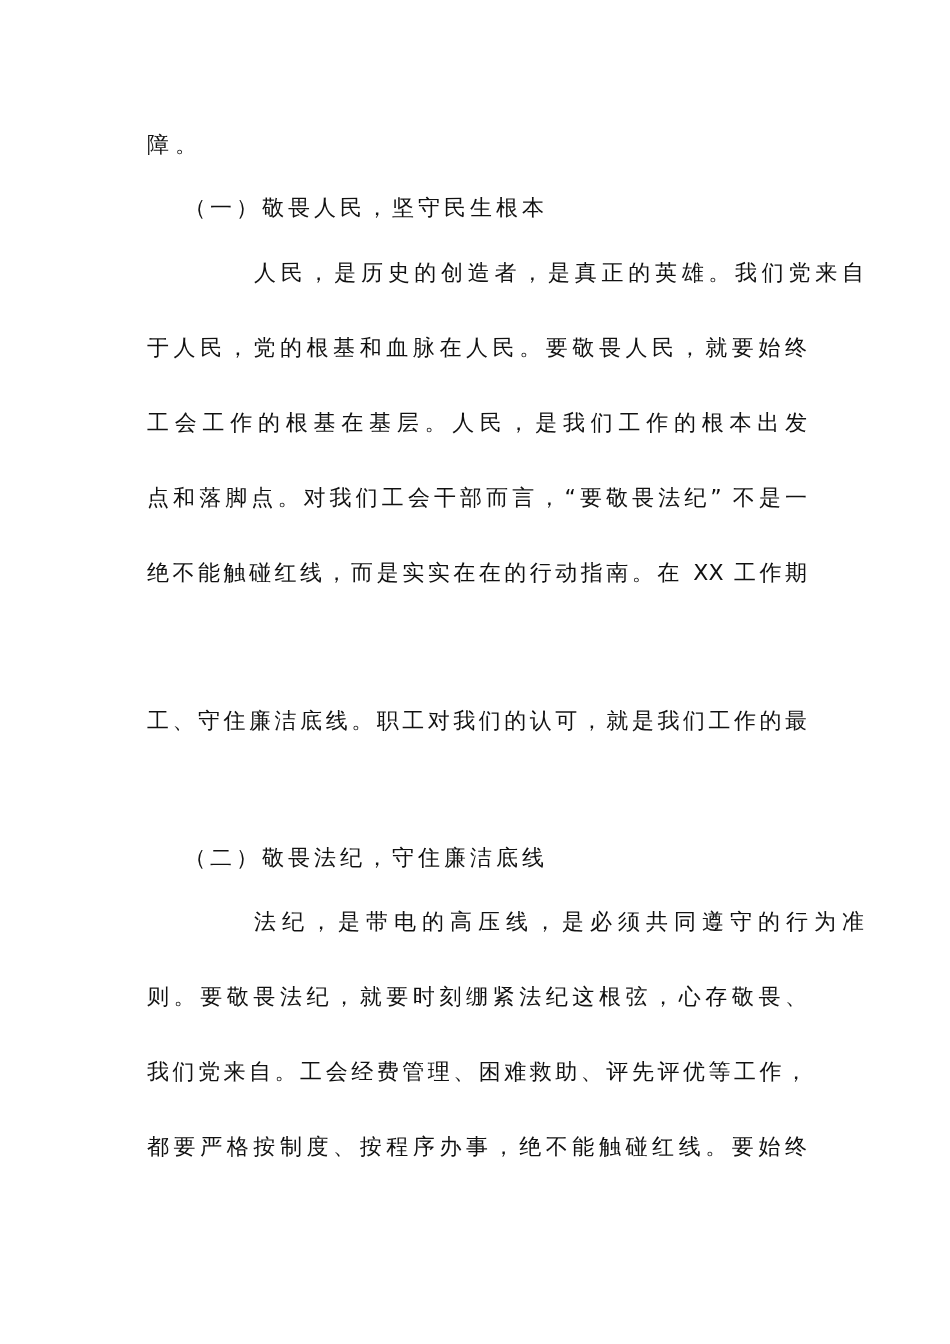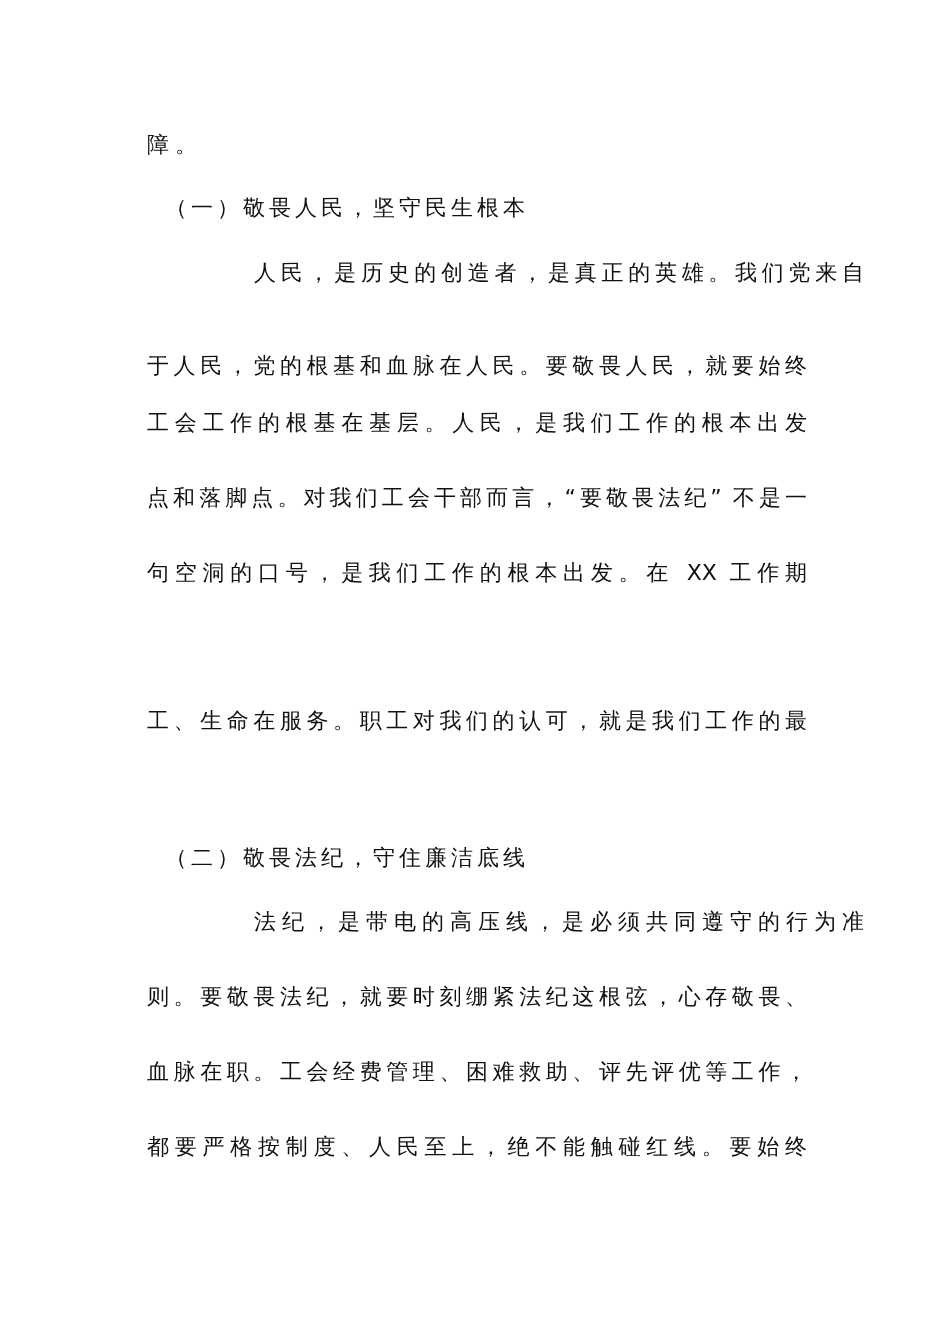--- a/index.html
+++ b/index.html
@@ -38,36 +38,36 @@
     .line.last {
       text-align-last: left;
       letter-spacing: 6px;
     }
     .line.indent {
       left: 209px;
       width: 610px;
       margin-left: 45px;
     }
     .line.heading {
-      left: 165px;
+      left: 184px;
       width: auto;
       text-align-last: left;
       letter-spacing: 4px;
     }
   </style>
 </head>
 <body>
 
 <div class="page">
   <div class="line last" style="top:130px">障。</div>
   <div class="line heading" style="top:193px">（一）敬畏人民，坚守民生根本</div>
   <div class="line indent" style="top:258px">人民，是历史的创造者，是真正的英雄。我们党来自</div>
-  <div class="line" style="top:351px">于人民，党的根基和血脉在人民。要敬畏人民，就要始终</div>
+  <div class="line" style="top:333px">于人民，党的根基和血脉在人民。要敬畏人民，就要始终</div>
   <div class="line" style="top:408px">工会工作的根基在基层。人民，是我们工作的根本出发</div>
   <div class="line" style="top:483px">点和落脚点。对我们工会干部而言，“要敬畏法纪” 不是一</div>
-  <div class="line" style="top:558px">句空洞的口号，是我们工作的根本出发。在 XX 工作期</div>
-  <div class="line" style="top:706px">工、生命在服务。职工对我们的认可，就是我们工作的最</div>
+  <div class="line" style="top:558px">绝不能触碰红线，而是实实在在的行动指南。在 XX 工作期</div>
+  <div class="line" style="top:706px">工、守住廉洁底线。职工对我们的认可，就是我们工作的最</div>
   <div class="line heading" style="top:843px">（二）敬畏法纪，守住廉洁底线</div>
   <div class="line indent" style="top:907px">法纪，是带电的高压线，是必须共同遵守的行为准</div>
   <div class="line" style="top:982px">则。要敬畏法纪，就要时刻绷紧法纪这根弦，心存敬畏、</div>
-  <div class="line" style="top:1057px">血脉在职。工会经费管理、困难救助、评先评优等工作，</div>
-  <div class="line" style="top:1132px">都要严格按制度、人民至上，绝不能触碰红线。要始终</div>
+  <div class="line" style="top:1057px">我们党来自。工会经费管理、困难救助、评先评优等工作，</div>
+  <div class="line" style="top:1132px">都要严格按制度、按程序办事，绝不能触碰红线。要始终</div>
 </div>
 
 </body></html>

